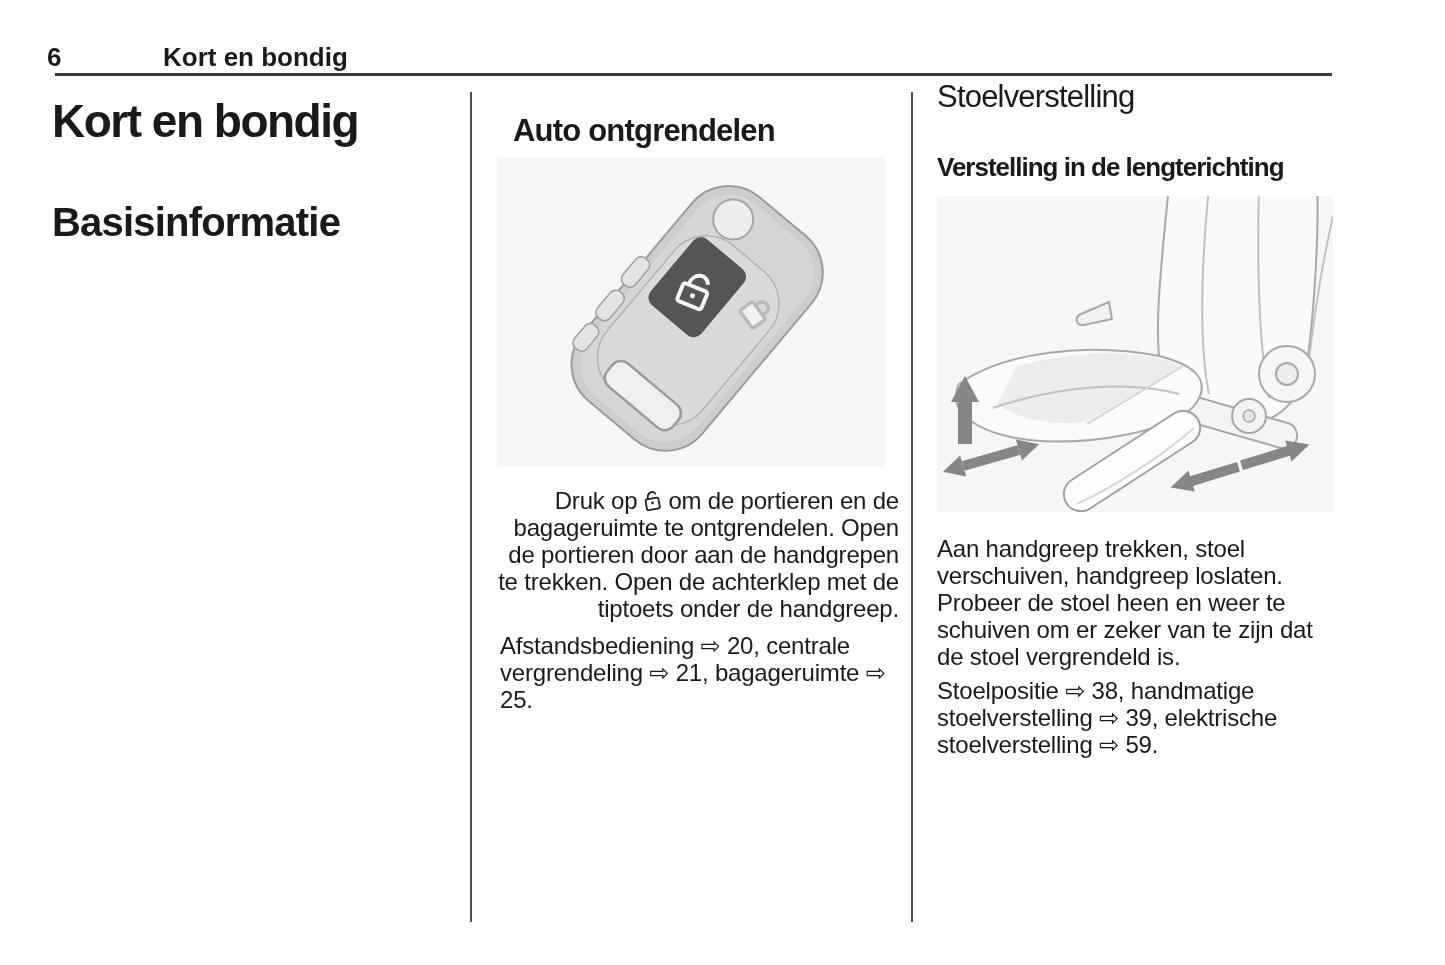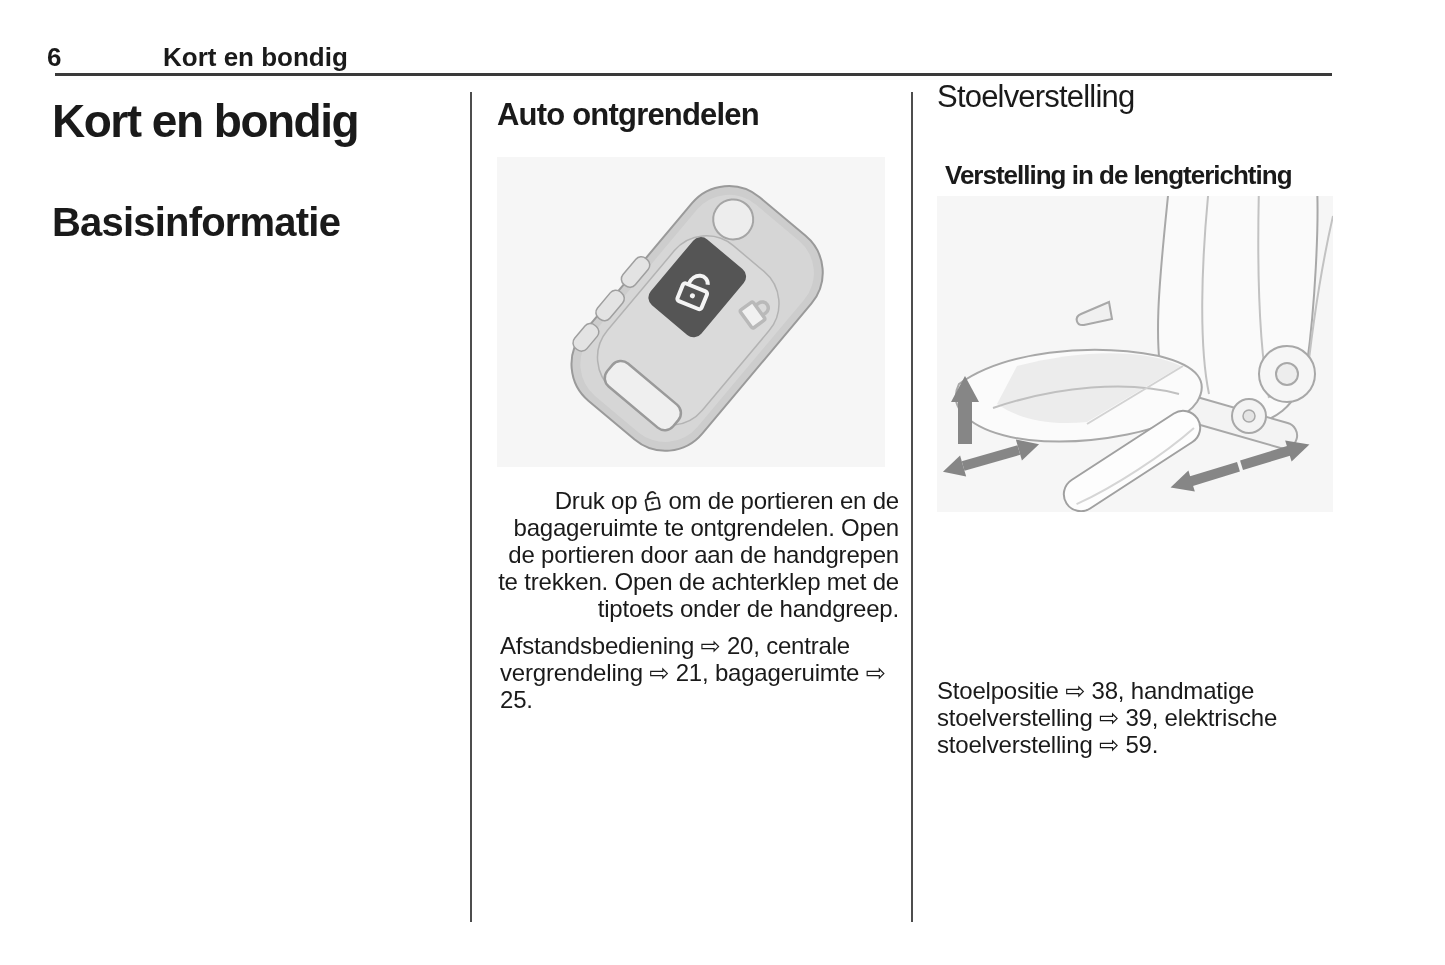--- a/index.html
+++ b/index.html
@@ -43,21 +43,21 @@
   <div class="page-num">6</div>
   <div class="chap-title">Kort en bondig</div>
   <div class="head-rule"></div>
 
   <div class="vsep s1"></div>
   <div class="vsep s2"></div>
 
   <h1 class="main-title" style="margin:0">Kort en bondig</h1>
   <h2 class="sub-title" style="margin:0">Basisinformatie</h2>
 
-  <h2 class="h-mid" style="margin:0">Auto ontgrendelen</h2>
+  <h2 class="h-mid" style="margin:16px">Auto ontgrendelen</h2>
 
   <div class="figure fig-key">
     <svg width="388" height="310" viewBox="0 0 388 310">
       <g transform="rotate(40 200 160)">
 
         <rect x="123" y="28" width="156" height="266" rx="48" fill="#cdcdcd" stroke="#9a9a9a" stroke-width="2"></rect>
         <rect x="131" y="36" width="140" height="250" rx="42" fill="#d6d6d6" stroke="none"></rect>
 
         <circle cx="165" cy="62" r="20" fill="#ededed" stroke="#a5a5a5" stroke-width="2"></circle>
 
@@ -88,21 +88,21 @@
         <g transform="rotate(-10 10 12)" stroke="#222" stroke-width="1.8" fill="none">
           <rect x="3.5" y="10.5" width="13" height="11" rx="1.5"></rect>
           <path d="M 6 10.5 C 6 3.5, 13.5 2, 14.5 7"></path>
           <circle cx="10" cy="15" r="1.4" fill="#222" stroke="none"></circle>
         </g>
       </svg><span>om de portieren en de bagageruimte te ontgrendelen. Open de portieren door aan de handgrepen te trekken. Open de achterklep met de tiptoets onder de handgreep.</span></p>
 
   <p class="para p-mid2" style="margin:3px">Afstandsbediening ⇨ 20, centrale vergrendeling ⇨ 21, bagage­ruimte ⇨ 25.</p>
 
   <h2 class="h-right" style="margin:0">Stoelverstelling</h2>
-  <h3 class="h-sub" style="margin:8px">Verstelling in de lengterichting</h3>
+  <h3 class="h-sub" style="margin:0">Verstelling in de lengterichting</h3>
 
   <div class="figure fig-seat">
     <svg width="396" height="316" viewBox="0 0 396 316">
 
       <path d="M 232 -10 C 224 70 214 150 228 196 C 236 218 260 230 294 230 C 338 230 362 210 370 168 C 378 110 382 30 380 -10 Z" fill="#fafafa" stroke="#a8a8a8" stroke-width="2"></path>
       <path d="M 272 -10 C 264 70 262 150 272 198" fill="none" stroke="#c2c2c2" stroke-width="2"></path>
       <path d="M 322 -10 C 320 70 322 150 332 202" fill="none" stroke="#c2c2c2" stroke-width="2"></path>
       <path d="M 396 20 C 380 90 372 160 368 200" fill="none" stroke="#c2c2c2" stroke-width="2"></path>
 
       <path d="M 172 106 l -28 12 c -7 3 -5 12 3 11 l 28 -6 z" fill="#f0f0f0" stroke="#a8a8a8" stroke-width="2"></path>
@@ -141,15 +141,16 @@
         <rect x="-35" y="-5" width="50" height="10"></rect>
         <polygon points="36,0 14,-11 14,11"></polygon>
       </g>
       <g fill="#868686" transform="translate(268,281) rotate(-17)">
         <rect x="-15" y="-5" width="50" height="10"></rect>
         <polygon points="-36,0 -14,-11 -14,11"></polygon>
       </g>
     </svg>
   </div>
 
+  <p class="para p-right1" style="margin:0">Aan handgreep trekken, stoel verschuiven, handgreep loslaten. Probeer de stoel heen en weer te schuiven om er zeker van te zijn dat de stoel vergrendeld is.</p>
   <p class="para p-right2" style="margin:0">Stoelpositie ⇨ 38, handmatige stoelverstelling ⇨ 39, elektrische stoelverstelling ⇨ 59.</p>
 
 </div>
 
 </body></html>

